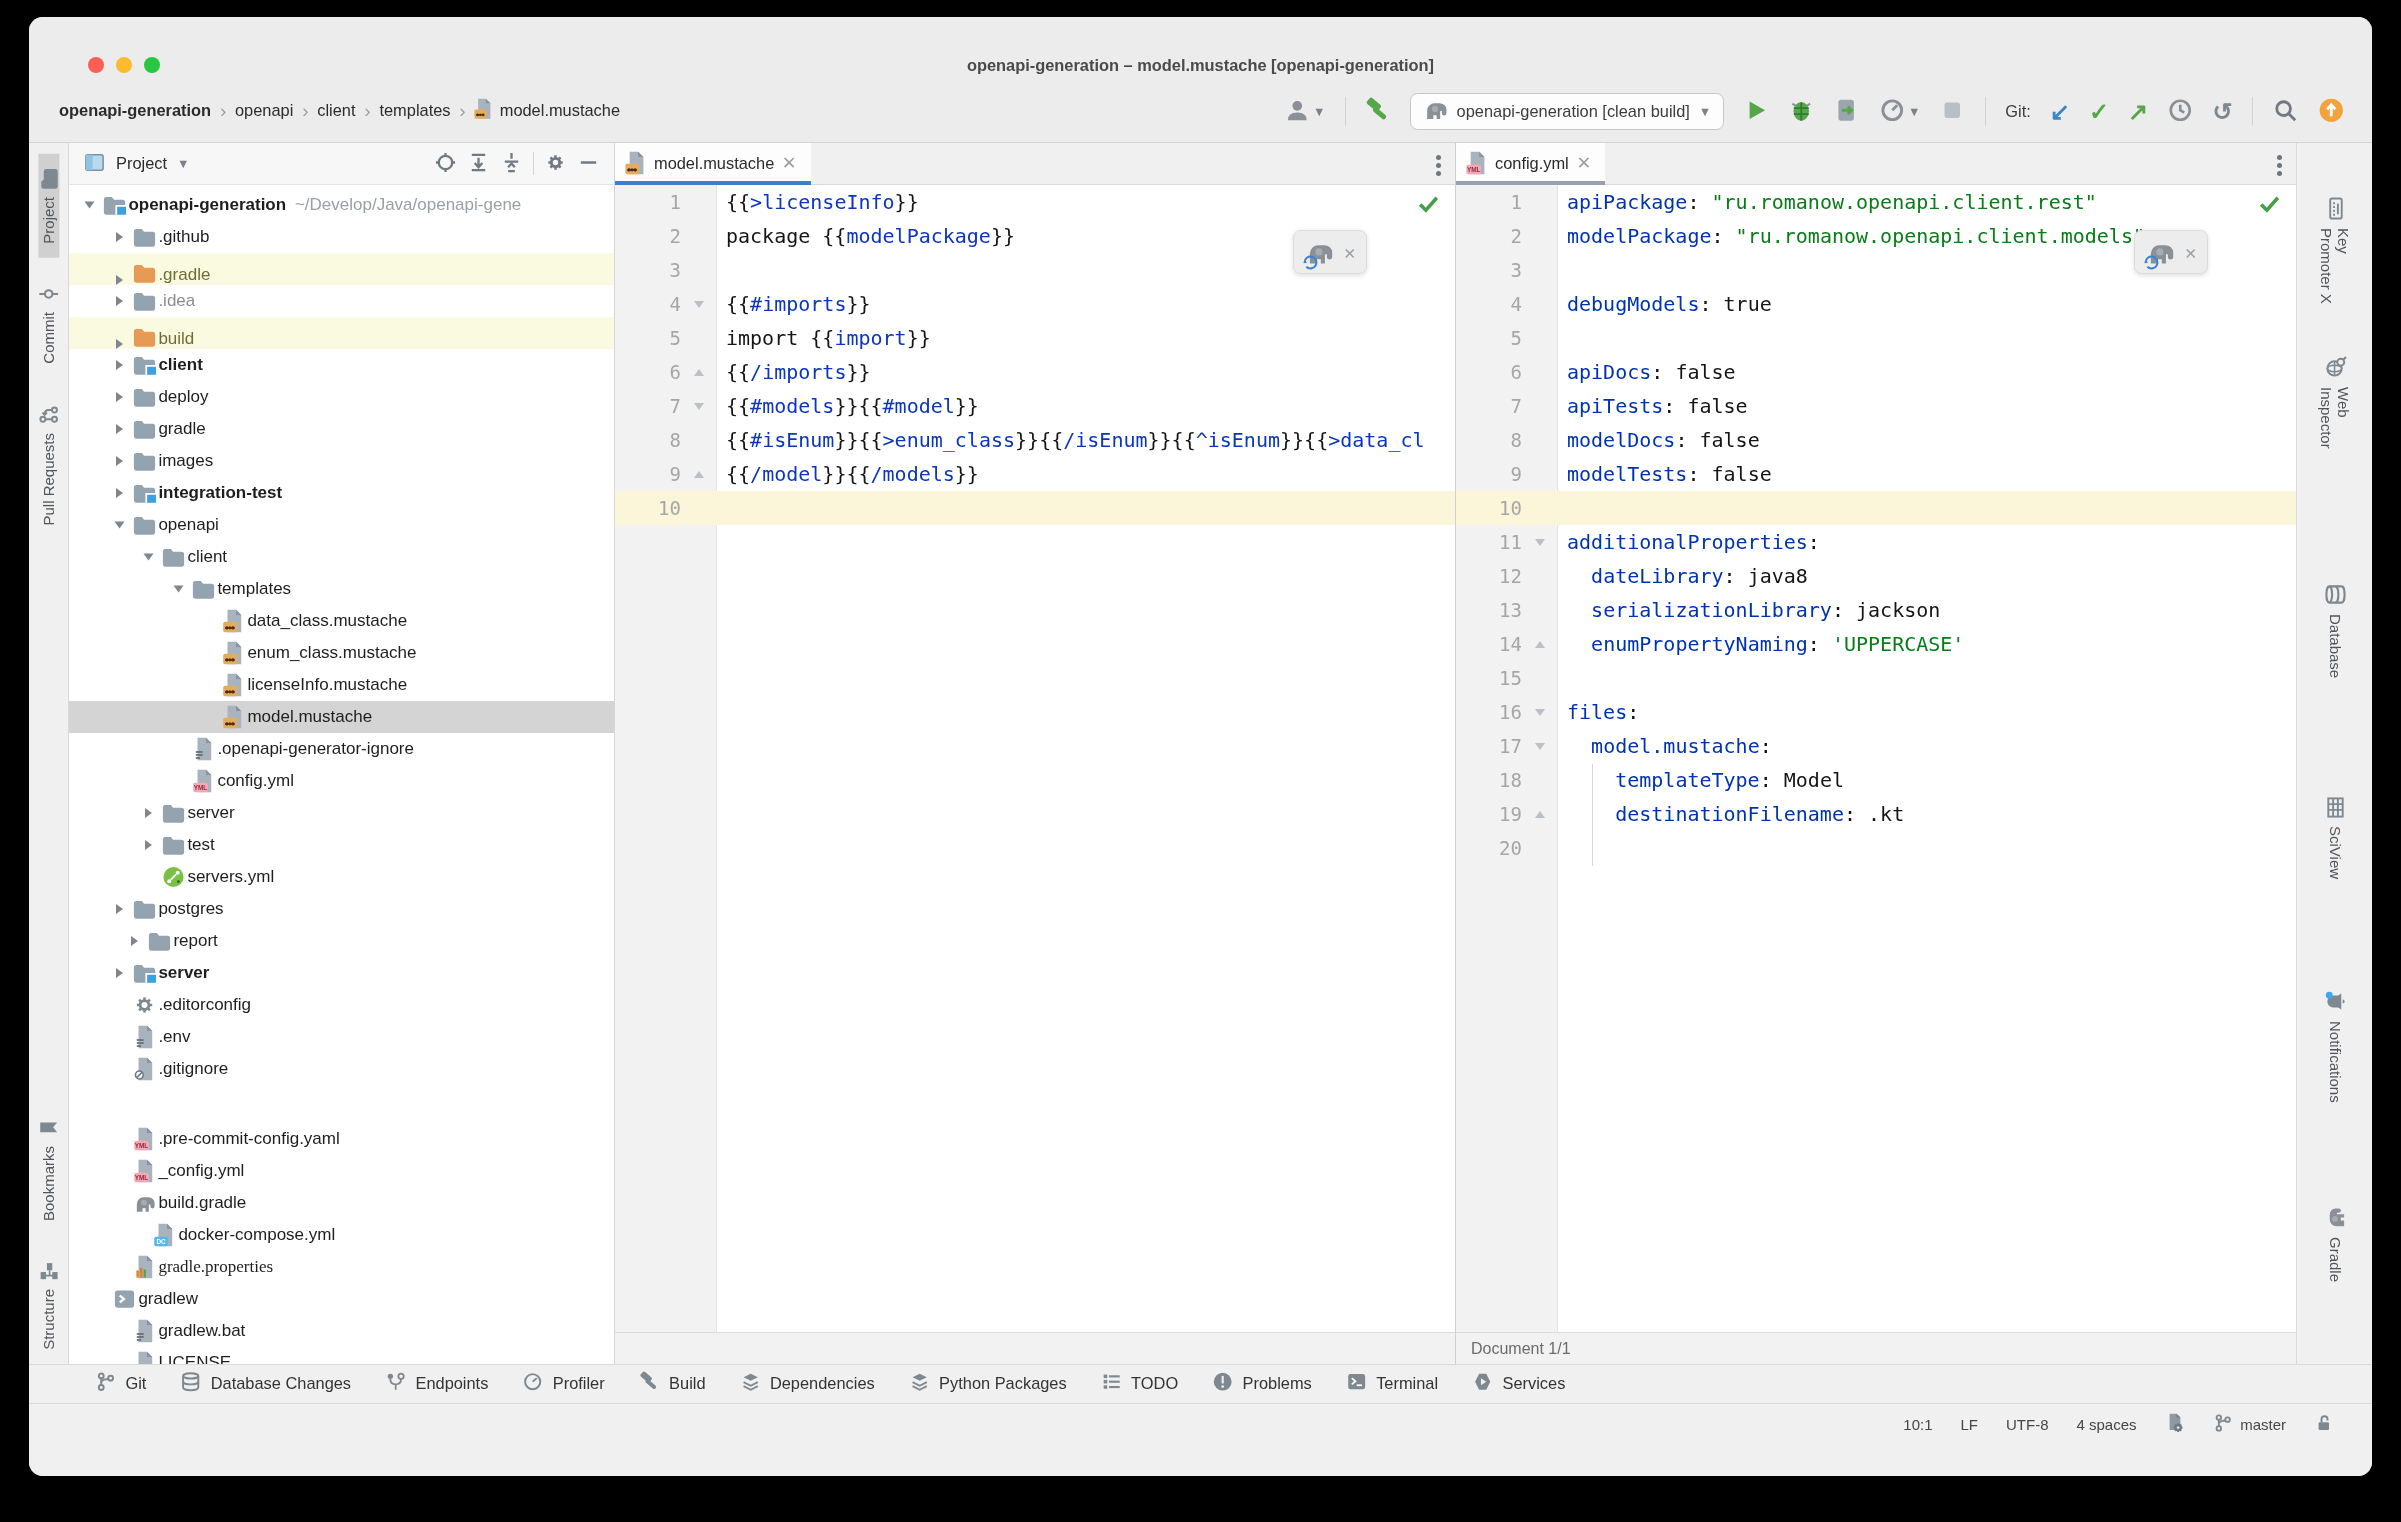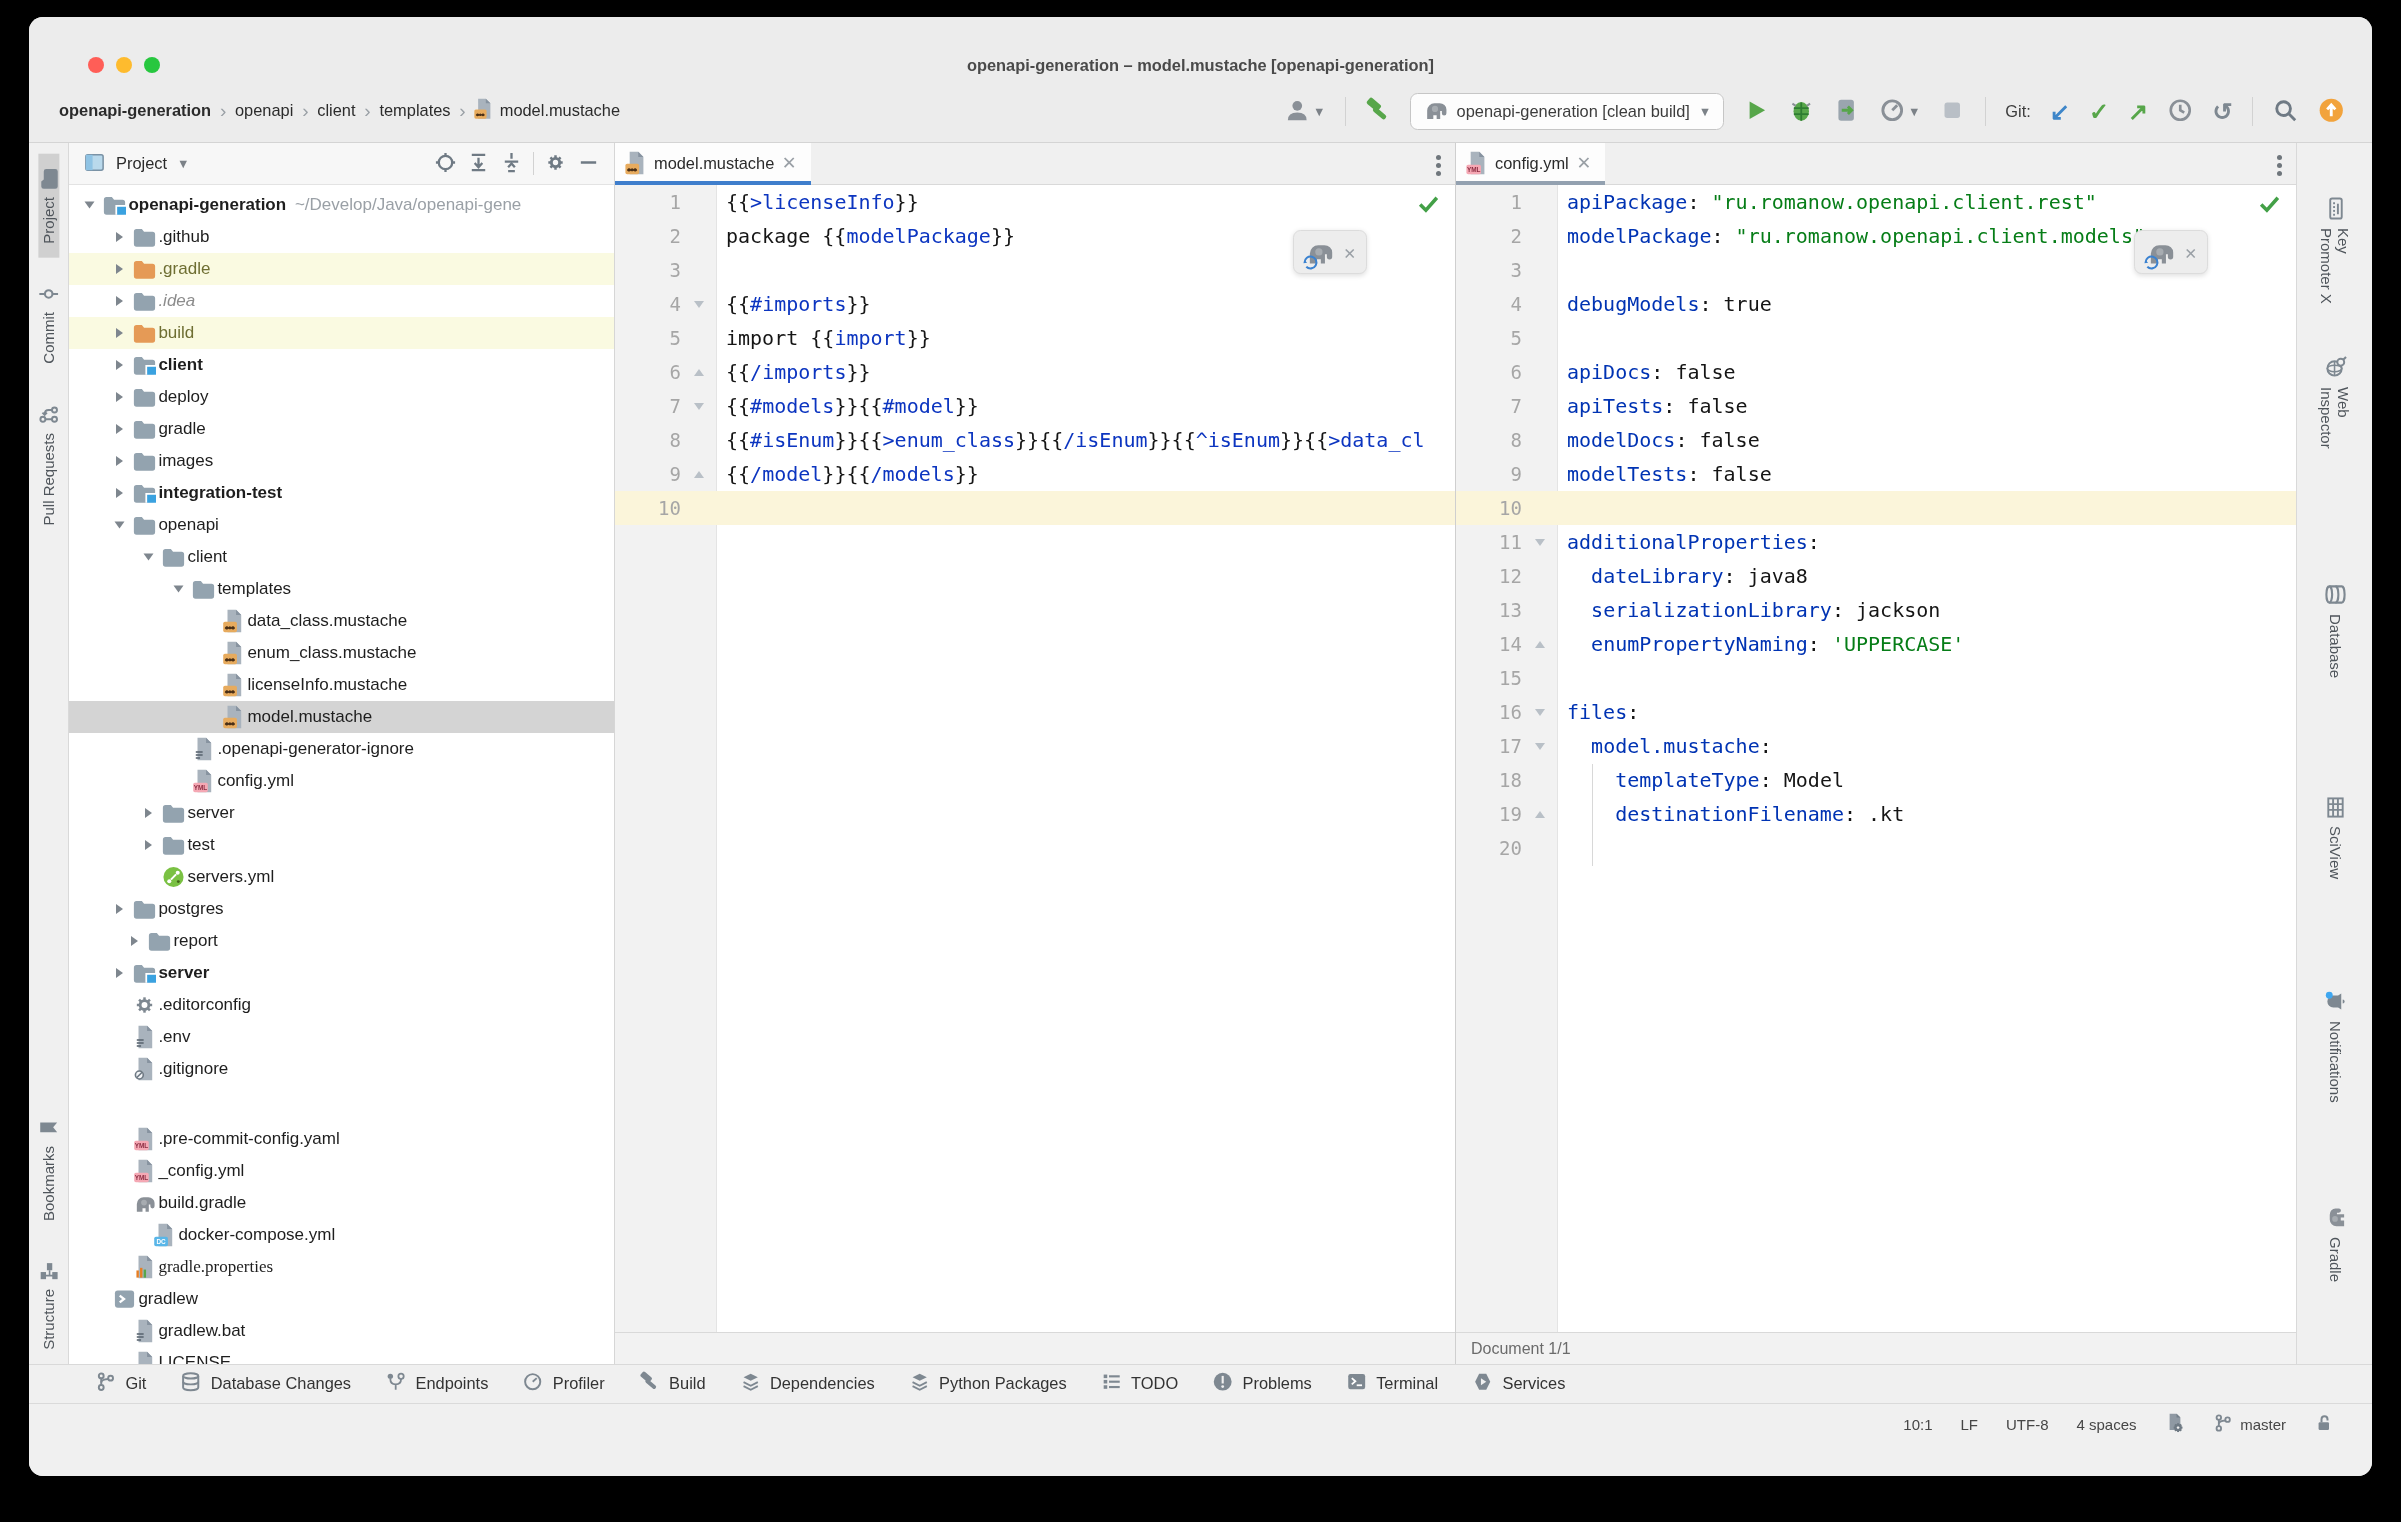--- a/index.html
+++ b/index.html
@@ -53,21 +53,21 @@
              display:flex; flex-direction:column; min-height:0; }
   .ppanel-header { height:42px; flex:0 0 auto; background:#f7f7f7; display:flex; align-items:center;
                    padding:0 14px; gap:10px; border-bottom:1.3px solid #e3e3e3; }
   .ppanel-title { font-size:16.4px; color:#2b2b2b; }
   .ph-caret { color:#7c8288; font-size:12.6px; }
   .ph-spacer { flex:1; }
   .ph-ico svg { width:23px; height:23px; }
   .tree { flex:1 1 auto; overflow:hidden; padding-top:3.8px; }
   .trow { height:32px; display:flex; align-items:center; white-space:nowrap; font-size:17px; color:#1e1e1e; }
   .trow.sel { background:#d4d4d4; }
-  .trow.yellow { background:#fafae1; }
+  .trow.yellow { background:#fafae1;align-items:flex-end; }
   .trow .twisty { width:21.4px; flex:0 0 auto; display:flex; justify-content:center; }
   .tri { width:0; height:0; border-top:5.7px solid transparent; border-bottom:5.7px solid transparent; border-left:7.6px solid #7e868e; }
   .tri.down { transform:rotate(90deg); }
   .ticon { width:28px; flex:0 0 auto; display:flex; justify-content:center; }
   .ticon svg { width:23px; height:24px; }
   .tlabel.bold { font-weight:700; }
   .tlabel.olive { color:#6e6e32; }
   .tlabel.grey { color:#8c8c8c; }
   .tlabel.green { color:#0a8700; }
   .tlabel.blue { color:#2a5db0; }
@@ -382,21 +382,21 @@
               <span class="twisty">
                 <span class="tri"></span>
               </span>
               <span class="ticon">
                 <svg viewBox="0 0 26 22" xmlns="http://www.w3.org/2000/svg">
                   <path d="M1 5 q0-3 3-3 h6 l2.5 3 H22 q3 0 3 3 v11 q0 3-3 3 H4 q-3 0-3-3 z" fill="#e59a56"></path>
                 </svg>
               </span>
               <span class="tlabel olive">.gradle</span>
             </div>
-            <div class="trow" style="padding-left: 40px; font-style: italic;">
+            <div class="trow" style="padding-left: 40px;">
               <span class="twisty">
                 <span class="tri"></span>
               </span>
               <span class="ticon">
                 <svg viewBox="0 0 26 22" xmlns="http://www.w3.org/2000/svg">
                   <path d="M1 5 q0-3 3-3 h6 l2.5 3 H22 q3 0 3 3 v11 q0 3-3 3 H4 q-3 0-3-3 z" fill="#93a3af"></path>
                 </svg>
               </span>
               <span class="tlabel grey">.idea</span>
             </div>

